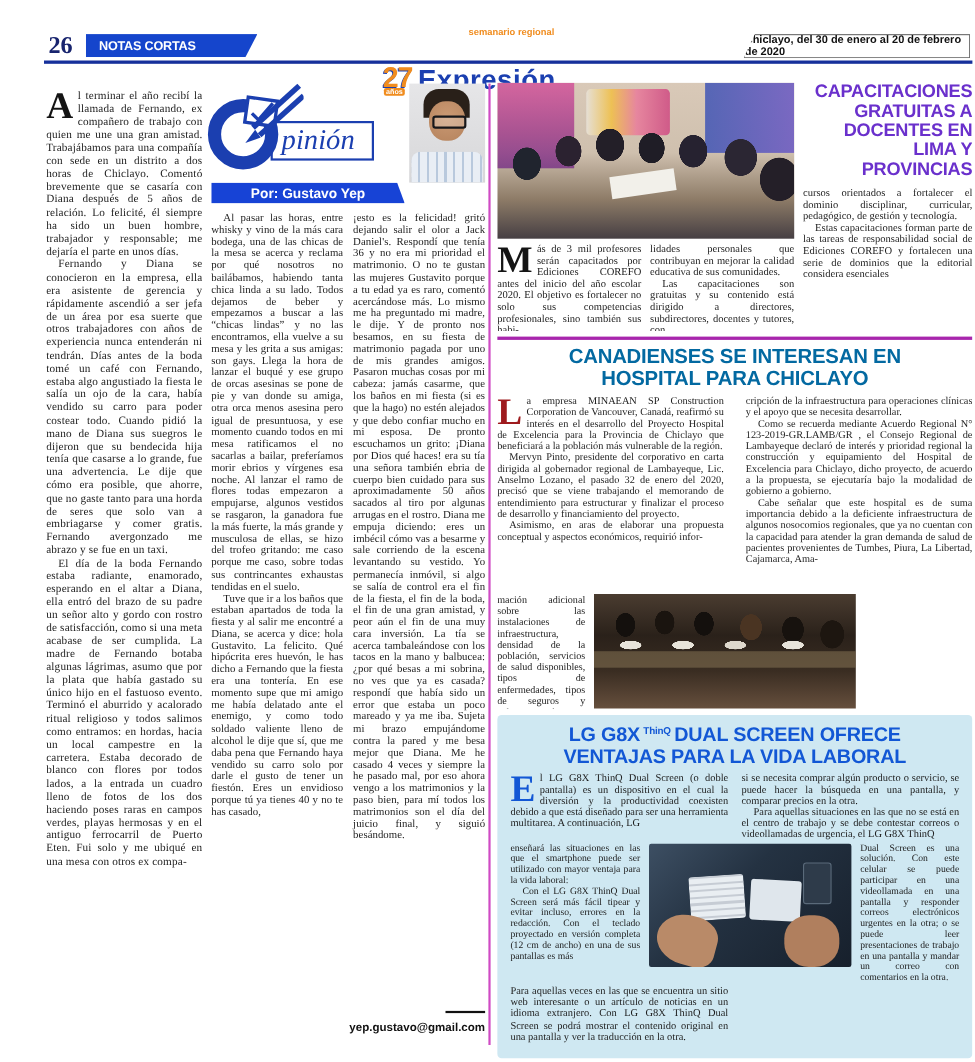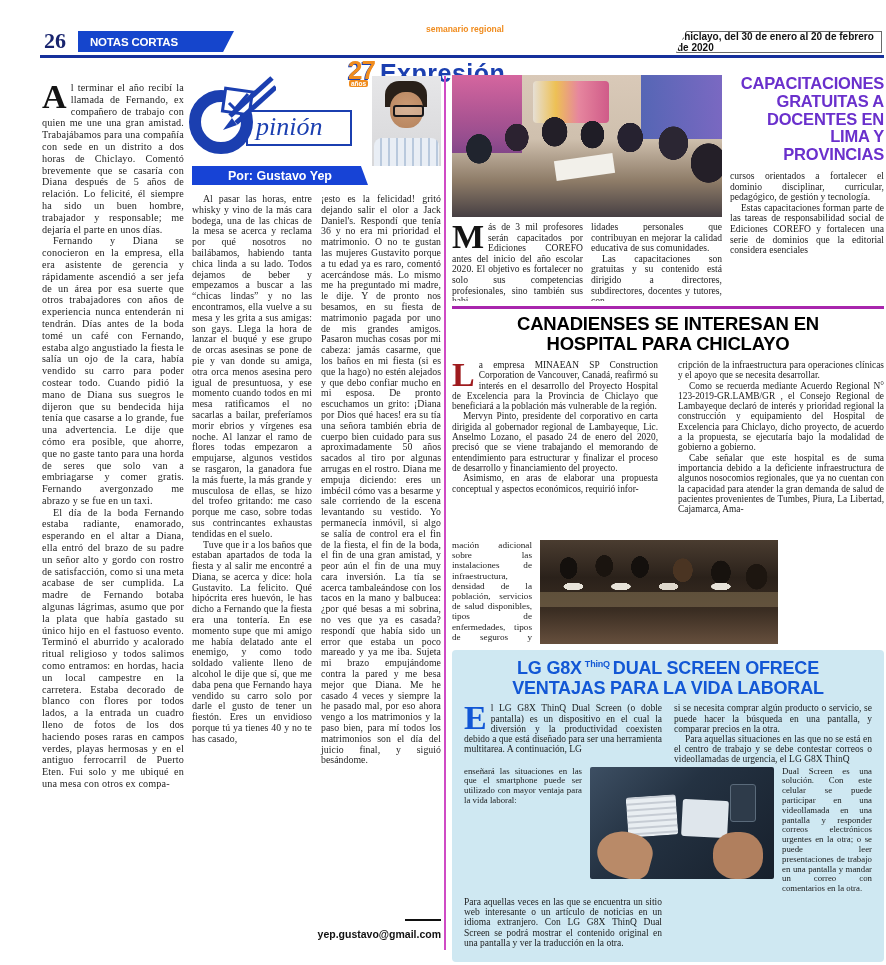--- a/index.html
+++ b/index.html
@@ -38,21 +38,21 @@
   .headline{font-family:"Liberation Sans",sans-serif;font-weight:800;letter-spacing:-.2px;}
 
   
   #opinion{position:absolute;left:42px;top:76px;width:399px;height:882px;}
   .op-col1{position:absolute;left:0;top:6px;width:142px;height:868px;overflow:hidden;
     font-size:10.2px;line-height:11.8px;letter-spacing:.15px;}
   .op-right{position:absolute;left:150px;top:0;width:249px;height:882px;}
   .op-logo-row{position:relative;height:90px;}
   .op-logo-svg{position:absolute;left:-4px;top:0;z-index:2;}
   .op-pinion{position:absolute;left:54px;top:34px;z-index:1;border:2px solid #1b3fb0;background:#fff;
-    color:#1b3fb0;font-style:italic;font-size:26px;line-height:30px;padding:0 28px 2px 8px;}
+    color:#1b3fb0;font-style:italic;font-size:26px;line-height:30px;padding:0 16px 2px 8px;}
   .author-photo{position:absolute;right:0;top:0;width:69px;height:90px;background:linear-gradient(180deg,#e6e6e8,#d7d7d9);overflow:hidden;}
   .ap-hair{position:absolute;top:5px;left:13px;width:42px;height:26px;background:#292019;border-radius:14px 14px 0 0;}
   .ap-face{position:absolute;top:16px;left:18px;width:33px;height:36px;background:radial-gradient(circle at 50% 40%,#cb9a74,#b5835d);border-radius:46%;}
   .ap-glasses{position:absolute;top:29px;left:21px;width:27px;height:8px;border:2px solid #17171a;border-radius:3px;background:rgba(255,255,255,.25);}
   .ap-shirt{position:absolute;bottom:0;left:2px;right:2px;height:28px;
     background:repeating-linear-gradient(90deg,#e9eef5 0 6px,#b9c9dd 6px 8px),repeating-linear-gradient(0deg,rgba(120,150,190,.45) 0 5px,transparent 5px 9px),#e9eef5;
     border-radius:8px 8px 0 0;}
   .op-byline{height:19px;margin-right:73px;background:#1743d6;color:#fff;
     font-family:"Liberation Sans",sans-serif;font-weight:700;font-size:12.5px;
     display:flex;align-items:center;justify-content:center;
@@ -91,21 +91,21 @@
     radial-gradient(ellipse 18px 20px at 95% 62%,#241f28 97%,transparent 100%);}
   .cap-cols{display:grid;grid-template-columns:1fr 1fr;gap:8px;margin-top:5px;
     font-size:9.6px;line-height:10.6px;overflow:hidden;}
   .cap-title{color:#6a30cc;font-size:16.5px;line-height:1.08;text-align:right;margin-bottom:7px;}
   .cap-c3{font-size:9.6px;line-height:10.6px;}
 
   .divider-purple{height:3px;background:#a826ad;margin:5px 0;}
 
   
   .can-block{height:330px;overflow:hidden;}
-  .can-title{text-align:center;color:#000000;font-size:18.5px;line-height:1.08;white-space:pre-line;margin-bottom:6px;}
+  .can-title{text-align:center;color:#0369a1;font-size:18.5px;line-height:1.08;white-space:pre-line;margin-bottom:6px;}
   .can-top{display:grid;grid-template-columns:1fr 1fr;gap:20px;font-size:9.4px;line-height:10.3px;height:172px;overflow:hidden;}
   .can-band{display:grid;grid-template-columns:80px 1fr 98px;gap:8px;margin-top:8px;}
   .can-narrow{font-size:9.2px;line-height:10.2px;}
   .can-photo{position:relative;height:108px;overflow:hidden;
     background:linear-gradient(180deg,#4a3c30 0%,#2a211a 35%,#3a2d22 65%,#6b5340 100%);}
   .can-heads{position:absolute;inset:0;background-image:
     radial-gradient(ellipse 9px 11px at 12% 26%,#14100d 97%,transparent 100%),
     radial-gradient(ellipse 9px 11px at 27% 24%,#1a140f 97%,transparent 100%),
     radial-gradient(ellipse 9px 11px at 42% 25%,#14100d 97%,transparent 100%),
     radial-gradient(ellipse 10px 12px at 60% 28%,#4a3422 97%,transparent 100%),
@@ -234,21 +234,21 @@
     </div>
 
     <div class="divider-purple"></div>
 
     <div class="can-block">
       <div class="can-title headline">CANADIENSES SE INTERESAN EN
 HOSPITAL PARA CHICLAYO</div>
       <div class="can-top">
         <div>
             <p class="para dropcap dc-red">La empresa MINAEAN SP Construction Corporation de Vancouver, Canadá, reafirmó su interés en el desarrollo del Proyecto Hospital de Excelencia para la Provincia de Chiclayo que beneficiará a la población más vulnerable de la región.</p>
-            <p class="para indent">Mervyn Pinto, presidente del corporativo en carta dirigida al gobernador regional de Lambayeque, Lic. Anselmo Lozano, el pasado 24 de enero del 2020, precisó que se viene trabajando el memorando de entendimiento para estructurar y finalizar el proceso de desarrollo y financiamiento del proyecto.</p>
+            <p class="para indent">Mervyn Pinto, presidente del corporativo en carta dirigida al gobernador regional de Lambayeque, Lic. Anselmo Lozano, el pasado 32 de enero del 2020, precisó que se viene trabajando el memorando de entendimiento para estructurar y finalizar el proceso de desarrollo y financiamiento del proyecto.</p>
             <p class="para indent">Asimismo, en aras de elaborar una propuesta conceptual y aspectos económicos, requirió infor-</p>
           </div>
         <div>
             <p class="para">cripción de la infraestructura para operaciones clínicas y el apoyo que se necesita desarrollar.</p>
             <p class="para indent">Como se recuerda mediante Acuerdo Regional N° 123-2019-GR.LAMB/GR , el Consejo Regional de Lambayeque declaró de interés y prioridad regional la construcción y equipamiento del Hospital de Excelencia para Chiclayo, dicho proyecto, de acuerdo a la propuesta, se ejecutaría bajo la modalidad de gobierno a gobierno.</p>
             <p class="para indent">Cabe señalar que este hospital es de suma importancia debido a la deficiente infraestructura de algunos nosocomios regionales, que ya no cuentan con la capacidad para atender la gran demanda de salud de pacientes provenientes de Tumbes, Piura, La Libertad, Cajamarca, Ama-</p>
           </div>
       </div>
       <div class="can-band">
         <div class="can-narrow">
@@ -272,20 +272,21 @@
             <p class="para dropcap dc-blue">El LG G8X ThinQ Dual Screen (o doble pantalla) es un dispositivo en el cual la diversión y la productividad coexisten debido a que está diseñado para ser una herramienta multitarea. A continuación, LG</p>
           </div>
         <div>
             <p class="para">si se necesita comprar algún producto o servicio, se puede hacer la búsqueda en una pantalla, y comparar precios en la otra.</p>
             <p class="para indent">Para aquellas situaciones en las que no se está en el centro de trabajo y se debe contestar correos o videollamadas de urgencia, el LG G8X ThinQ</p>
           </div>
       </div>
       <div class="lg-band">
         <div class="lg-narrow">
             <p class="para">enseñará las situaciones en las que el smartphone puede ser utilizado con mayor ventaja para la vida laboral:</p>
+            <p class="para indent">Con el LG G8X ThinQ Dual Screen será más fácil tipear y evitar incluso, errores en la redacción. Con el teclado proyectado en versión completa (12 cm de ancho) en una de sus pantallas es más</p>
           </div>
         <div class="lg-photo">
           <div class="lg-screen-l"></div>
           <div class="lg-screen-r"></div>
           <div class="lg-phone2"></div>
           <div class="lg-hand-l"></div>
           <div class="lg-hand-r"></div>
         </div>
         <div class="lg-narrow">
             <p class="para">Dual Screen es una solución. Con este celular se puede participar en una videollamada en una pantalla y responder correos electrónicos urgentes en la otra; o se puede leer presentaciones de trabajo en una pantalla y mandar un correo con comentarios en la otra.</p>

